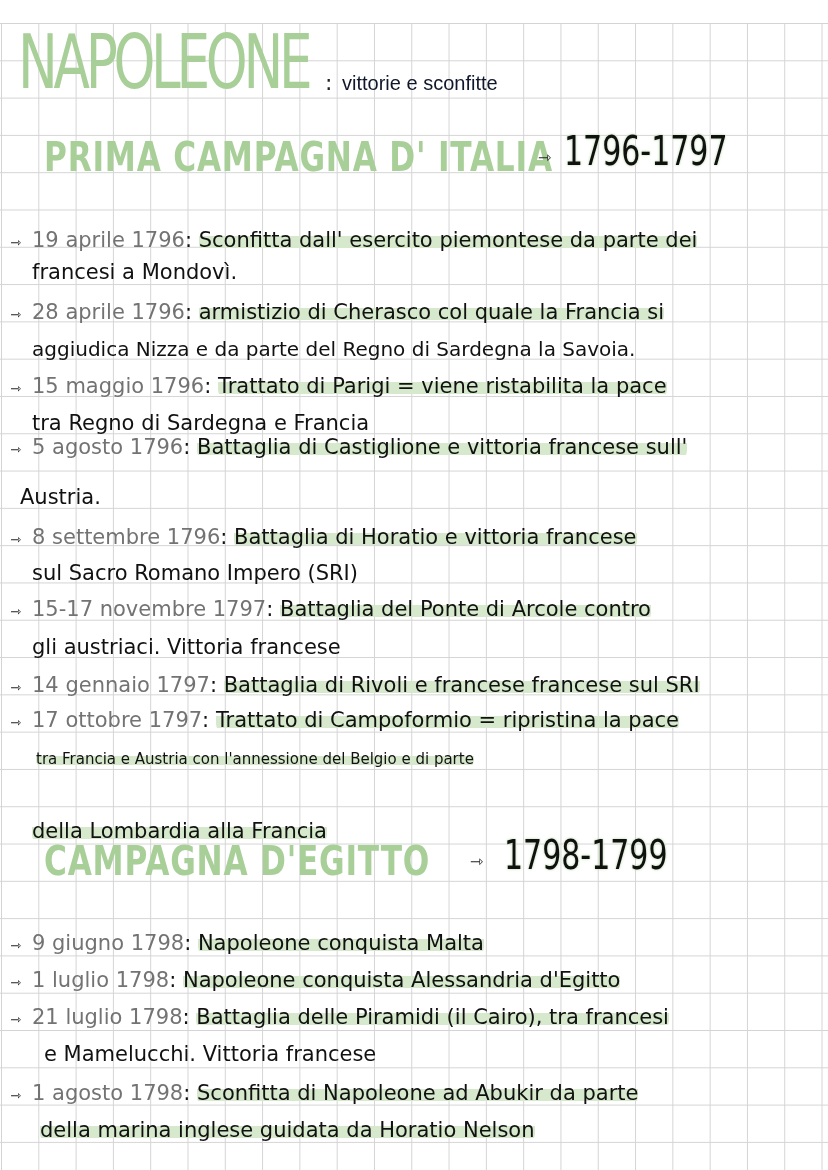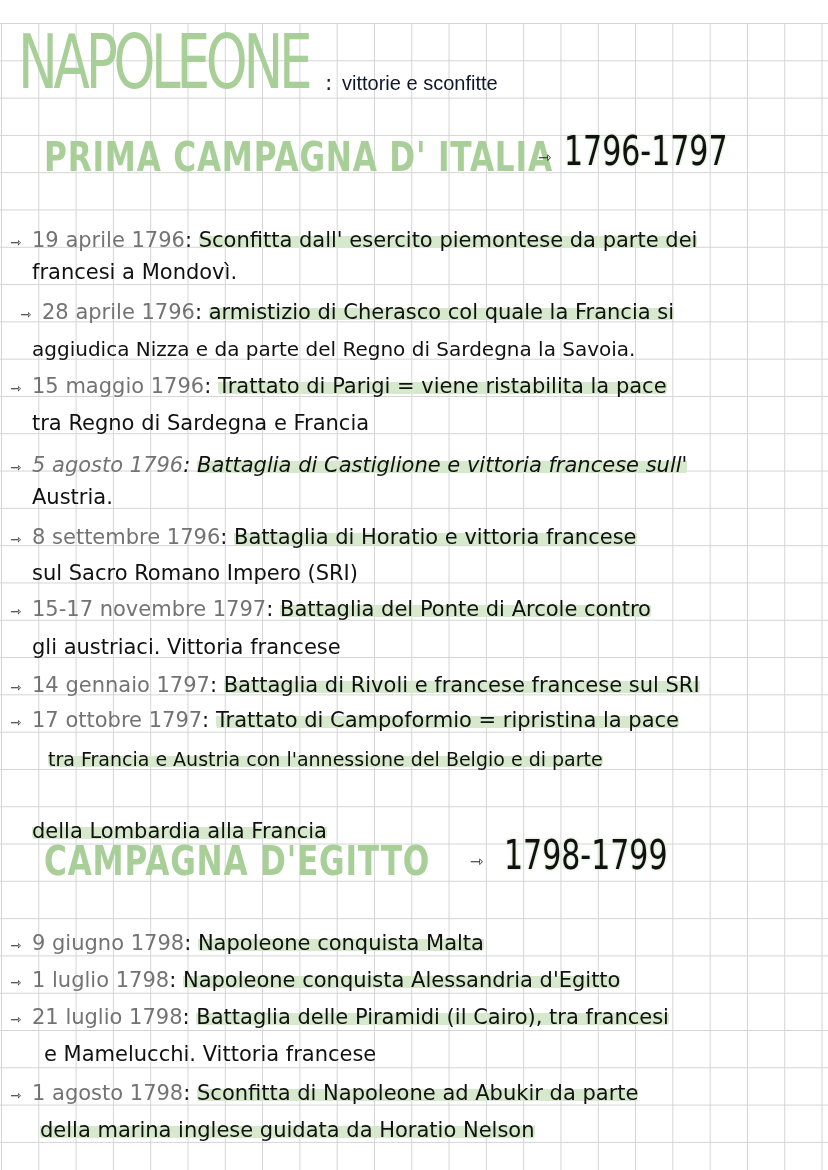--- a/index.html
+++ b/index.html
@@ -57,39 +57,39 @@
 <div class="title-colon">:</div>
 <div class="subtitle">vittorie e sconfitte</div>
 
 <div class="heading" style="left:44px;top:134px;">PRIMA CAMPAGNA D' ITALIA</div>
 <div class="heading-arrow" style="left:538px;top:148px;">⇾</div>
 <div class="years" style="left:564px;top:128px;">1796-1797</div>
 
 <div class="line" style="top:225px;"><span class="bullet">⇾</span><span class="date">19 aprile 1796</span>: <span class="hl">Sconfitta dall' esercito piemontese da parte dei</span></div>
 <div class="line" style="left:32px;top:257px;text-align:right;"><span>francesi a Mondovì.</span></div>
 
-<div class="line" style="top:297px;margin-left:10px;"><span class="bullet">⇾</span><span class="date">28 aprile 1796</span>: <span class="hl">armistizio di Cherasco col quale la Francia si</span></div>
+<div class="line" style="top:297px;"><span class="bullet">⇾</span><span class="date">28 aprile 1796</span>: <span class="hl">armistizio di Cherasco col quale la Francia si</span></div>
 <div class="line" style="left:32px;top:334px;font-size:20px;"><span>aggiudica Nizza e da parte del Regno di Sardegna la Savoia.</span></div>
 
 <div class="line" style="top:371px;"><span class="bullet">⇾</span><span class="date">15 maggio 1796</span>: <span class="hl">Trattato di Parigi = viene ristabilita la pace</span></div>
 <div class="line" style="left:32px;top:408px;"><span>tra Regno di Sardegna e Francia</span></div>
 
-<div class="line" style="top:450px;font-style:italic;"><span class="bullet">⇾</span><span class="date">5 agosto 1796</span>: <span class="hl">Battaglia di Castiglione e vittoria francese sull'</span></div>
-<div class="line" style="left:32px;top:482px;"><span>Austria.</span></div>
+<div class="line" style="top:432px;"><span class="bullet">⇾</span><span class="date">5 agosto 1796</span>: <span class="hl">Battaglia di Castiglione e vittoria francese sull'</span></div>
+<div class="line" style="left:20px;top:482px;"><span>Austria.</span></div>
 
 <div class="line" style="top:522px;"><span class="bullet">⇾</span><span class="date">8 settembre 1796</span>: <span class="hl">Battaglia di Horatio e vittoria francese</span></div>
 <div class="line" style="left:32px;top:558px;"><span>sul Sacro Romano Impero (SRI)</span></div>
 
 <div class="line" style="top:594px;"><span class="bullet">⇾</span><span class="date">15-17 novembre 1797</span>: <span class="hl">Battaglia del Ponte di Arcole contro</span></div>
 <div class="line" style="left:32px;top:632px;"><span>gli austriaci. Vittoria francese</span></div>
 
 <div class="line" style="top:670px;"><span class="bullet">⇾</span><span class="date">14 gennaio 1797</span>: <span class="hl">Battaglia di Rivoli e francese francese sul SRI</span></div>
 
 <div class="line" style="top:705px;"><span class="bullet">⇾</span><span class="date">17 ottobre 1797</span>: <span class="hl">Trattato di Campoformio = ripristina la pace</span></div>
-<div class="line" style="left:48px;top:744px;font-size:19px;"><span class="hl">tra Francia e Austria con l'annessione del Belgio e di parte</span></div>
+<div class="line" style="left:36px;top:744px;font-size:15px;"><span class="hl">tra Francia e Austria con l'annessione del Belgio e di parte</span></div>
 <div class="line" style="left:32px;top:816px;"><span class="hl">della Lombardia alla Francia</span></div>
 
 <div class="heading" style="left:44px;top:838px;">CAMPAGNA D'EGITTO</div>
 <div class="heading-arrow" style="left:470px;top:852px;">⇾</div>
 <div class="years" style="left:504px;top:832px;">1798-1799</div>
 
 <div class="line" style="top:928px;"><span class="bullet">⇾</span><span class="date">9 giugno 1798</span>: <span class="hl">Napoleone conquista Malta</span></div>
 
 <div class="line" style="top:965px;"><span class="bullet">⇾</span><span class="date">1 luglio 1798</span>: <span class="hl">Napoleone conquista Alessandria d'Egitto</span></div>
 

